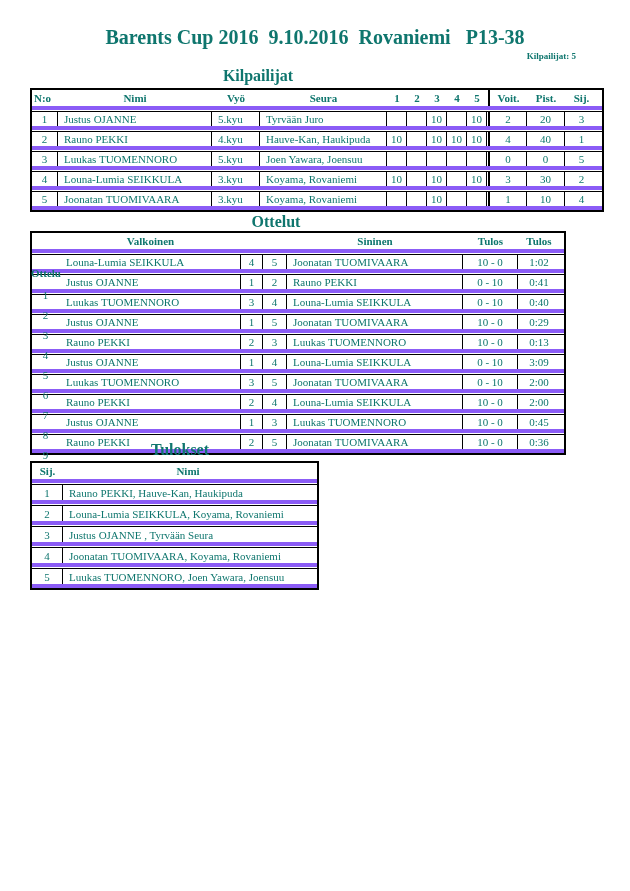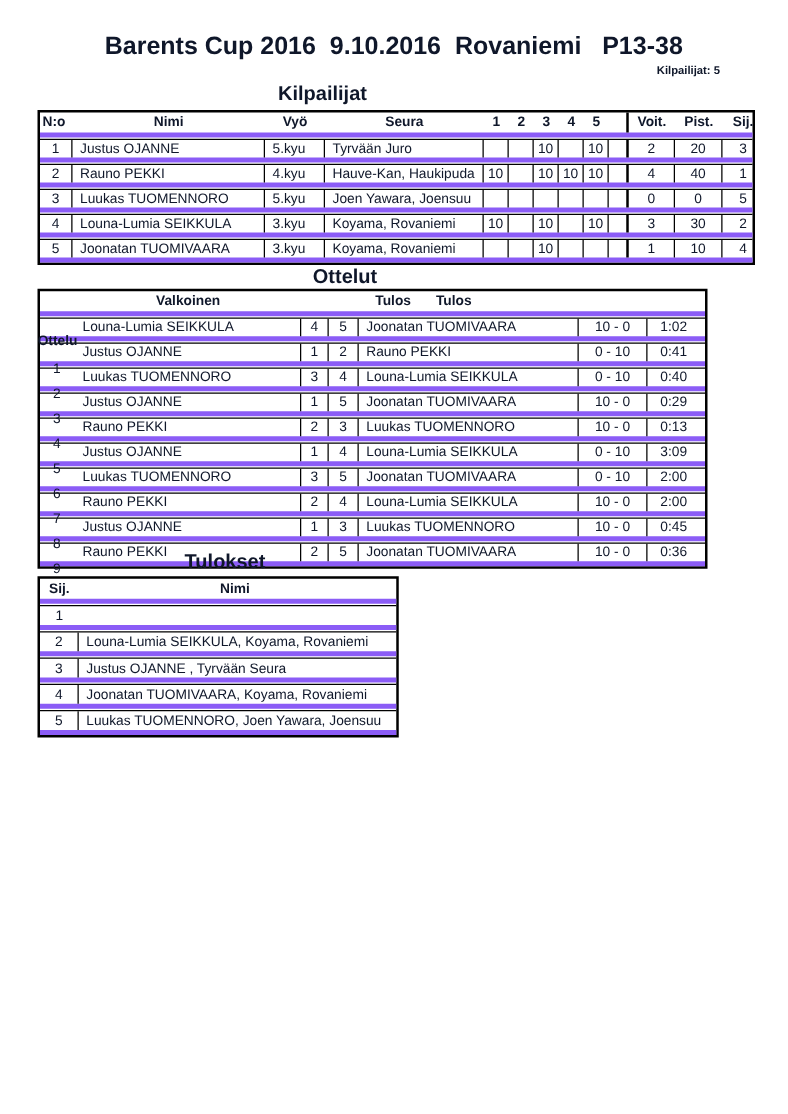--- a/index.html
+++ b/index.html
@@ -1,17 +1,17 @@
 <!DOCTYPE html>
 <html><head>
 <meta charset="utf-8">
 <style>
   html,body{margin:0;padding:0;background:#fff;}
   .page{position:relative;width:609px;height:891px;background:#fff;overflow:hidden;
-        font-family:Liberation Sans, sans-serif;color:#0f172a;}
+        font-family:Liberation Serif, serif;color:#0f766e;}
   .title{position:absolute;top:26px;left:0;width:630px;text-align:center;
          font-size:20px;font-weight:bold;white-space:pre;letter-spacing:0px;}
   .pcount{position:absolute;top:51px;right:33px;font-size:9px;font-weight:bold;}
   .heading{position:absolute;transform:translateX(-50%);font-size:16px;font-weight:bold;white-space:nowrap;}
   #h-kilpailijat{left:258px;top:67px;}
   #h-ottelut{left:276px;top:213px;}
   #h-tulokset{left:180px;top:441px;}
 
   .tbl{position:absolute;left:30px;border:2px solid #000;background:#fff;font-size:11px;}
   #t1{top:88px;width:570px;}
@@ -19,21 +19,21 @@
   #t3{top:461px;width:285px;}
 
   .row{display:flex;height:14px;border-top:1px solid #000;border-bottom:4px solid #8b5cf6;margin-top:1px;}
   .row.hdr{height:16px;border-top:none;margin-top:0;font-weight:bold;}
   #t3 .row{height:15px;}
   #t3 .row.hdr{height:16px;}
 
   .cell{display:flex;align-items:center;box-sizing:border-box;white-space:nowrap;overflow:visible;flex:0 0 auto;}
   .row:not(.hdr) .cell{border-right:1px solid #000;}
   .row:not(.hdr) .cell:last-child{border-right:none;}
-  .sep{border-left:2px solid #000;margin-left:14px;}
+  .sep{border-left:2px solid #000;margin-left:1px;}
   .center{justify-content:center;}
   .left{padding-left:6px;}
   .left-tight{padding-left:2px;}
 
   
   #t1 .c-no{width:26px;} #t1 .c-name{width:154px;} #t1 .c-belt{width:48px;}
   #t1 .c-club{width:127px;} #t1 .c-r{width:20px;}
   #t1 .c-wins{width:39px;} #t1 .c-pts{width:38px;} #t1 .c-sij{width:33px;}
   
   #t2 .c-no{width:28px;margin-top:40px;} #t2 .c-white{width:181px;} #t2 .c-n1{width:22px;}
@@ -141,20 +141,21 @@
   </div>
 
   <div class="heading" id="h-ottelut">Ottelut</div>
 
   <div class="tbl" id="t2">
     <div class="row hdr">
       <div class="cell c-no center">Ottelu</div>
       <div class="cell c-white center">Valkoinen</div>
       <div class="cell c-n1"></div>
       <div class="cell c-n2"></div>
+      <div class="cell c-blue center">Sininen</div>
       <div class="cell c-res center">Tulos</div>
       <div class="cell c-time center">Tulos</div>
     </div>
     <div id="t2-rows">
         <div class="row">
           <div class="cell c-no center">1</div>
           <div class="cell c-white left">Louna-Lumia SEIKKULA</div>
           <div class="cell c-n1 center">4</div>
           <div class="cell c-n2 center">5</div>
           <div class="cell c-blue left">Joonatan TUOMIVAARA</div>
@@ -248,20 +249,21 @@
   <div class="heading" id="h-tulokset">Tulokset</div>
 
   <div class="tbl" id="t3">
     <div class="row hdr">
       <div class="cell c-sij center">Sij.</div>
       <div class="cell c-name center">Nimi</div>
     </div>
     <div id="t3-rows">
         <div class="row">
           <div class="cell c-sij center">1</div>
+          <div class="cell c-name left">Rauno PEKKI, Hauve-Kan, Haukipuda</div>
         </div>
         <div class="row">
           <div class="cell c-sij center">2</div>
           <div class="cell c-name left">Louna-Lumia SEIKKULA, Koyama, Rovaniemi</div>
         </div>
         <div class="row">
           <div class="cell c-sij center">3</div>
           <div class="cell c-name left">Justus OJANNE , Tyrvään Seura</div>
         </div>
         <div class="row">

